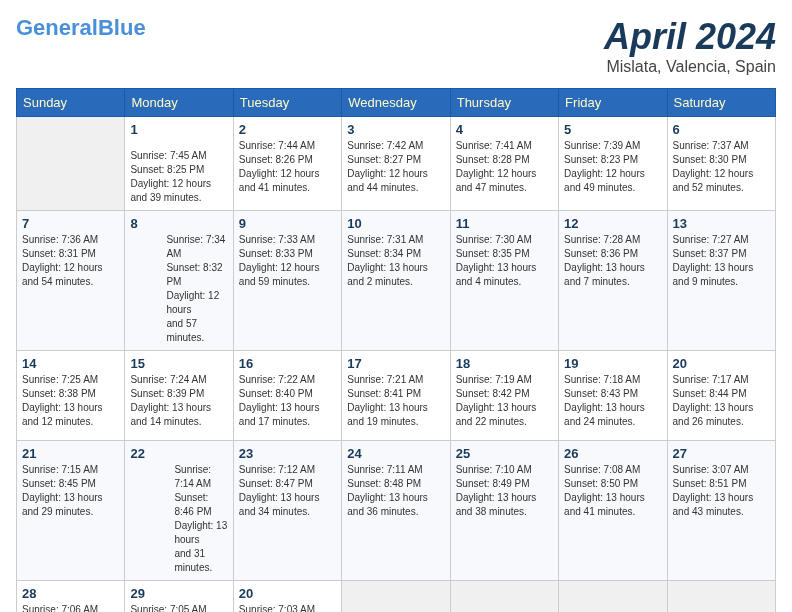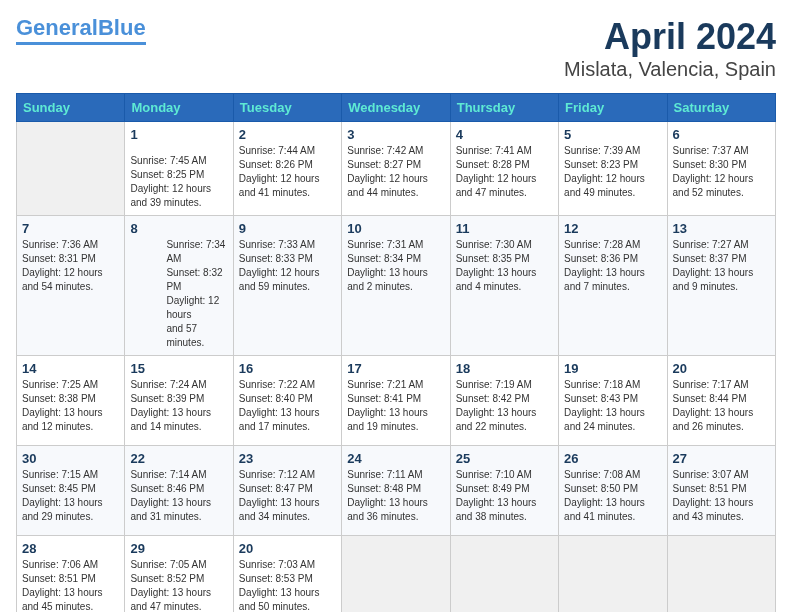--- a/index.html
+++ b/index.html
@@ -11,21 +11,21 @@
       padding: 16px;
     }
     .header-area {
       display: flex;
       justify-content: space-between;
       align-items: flex-start;
       margin-bottom: 12px;
     }
     .logo {
       display: flex;
-      flex-direction: column;
+      flex-direction: row;
       align-items: flex-start;
     }
     .logo-text {
       font-size: 22px;
       font-weight: bold;
       color: #1a3a5c;
       line-height: 1.1;
     }
     .logo-text span {
       color: #4a90d9;
@@ -36,37 +36,38 @@
       background: #4a90d9;
       margin-top: 2px;
     }
     .title-area {
       text-align: right;
     }
     .calendar-title {
       font-size: 36px;
       font-weight: bold;
       color: #1a3a5c;
+      font-style: italic;
     }
     .calendar-subtitle {
-      font-size: 20px;
+      font-size: 16px;
       color: #444;
     }
     table {
       width: 100%;
       border-collapse: collapse;
       table-layout: fixed;
     }
     thead tr th {
       background: #2a6aba;
-      color: #5eead4;
+      color: #fef9c3;
       text-align: left;
       padding: 6px 6px;
       font-size: 13px;
-      font-weight: bold;
+      font-weight: normal;
       border: 1px solid #1a5aaa;
     }
     tbody tr td {
       border: 1px solid #ccc;
       vertical-align: top;
       padding: 5px 5px;
       font-size: 10.5px;
       color: #222;
       min-height: 80px;
       height: 90px;
@@ -264,29 +265,29 @@
         <td>
           <span class="day-num">20</span>
           <div class="day-info" style="white-space: pre-line;">Sunrise: 7:17 AM
 Sunset: 8:44 PM
 Daylight: 13 hours
 and 26 minutes.</div>
         </td>
       </tr>
       <tr>
         <td>
-          <span class="day-num">30</span>
+          <span class="day-num">21</span>
           <div class="day-info" style="white-space: pre-line;">Sunrise: 7:15 AM
 Sunset: 8:45 PM
 Daylight: 13 hours
 and 29 minutes.</div>
         </td>
         <td>
           <span class="day-num">22</span>
-          <div class="day-info" style="white-space: pre-line;">Sunrise: 7:14 AM
+          <div class="day-info" style="white-space: pre-line; margin-left: 44px;">Sunrise: 7:14 AM
 Sunset: 8:46 PM
 Daylight: 13 hours
 and 31 minutes.</div>
         </td>
         <td>
           <span class="day-num">23</span>
           <div class="day-info" style="white-space: pre-line;">Sunrise: 7:12 AM
 Sunset: 8:47 PM
 Daylight: 13 hours
 and 34 minutes.</div>

